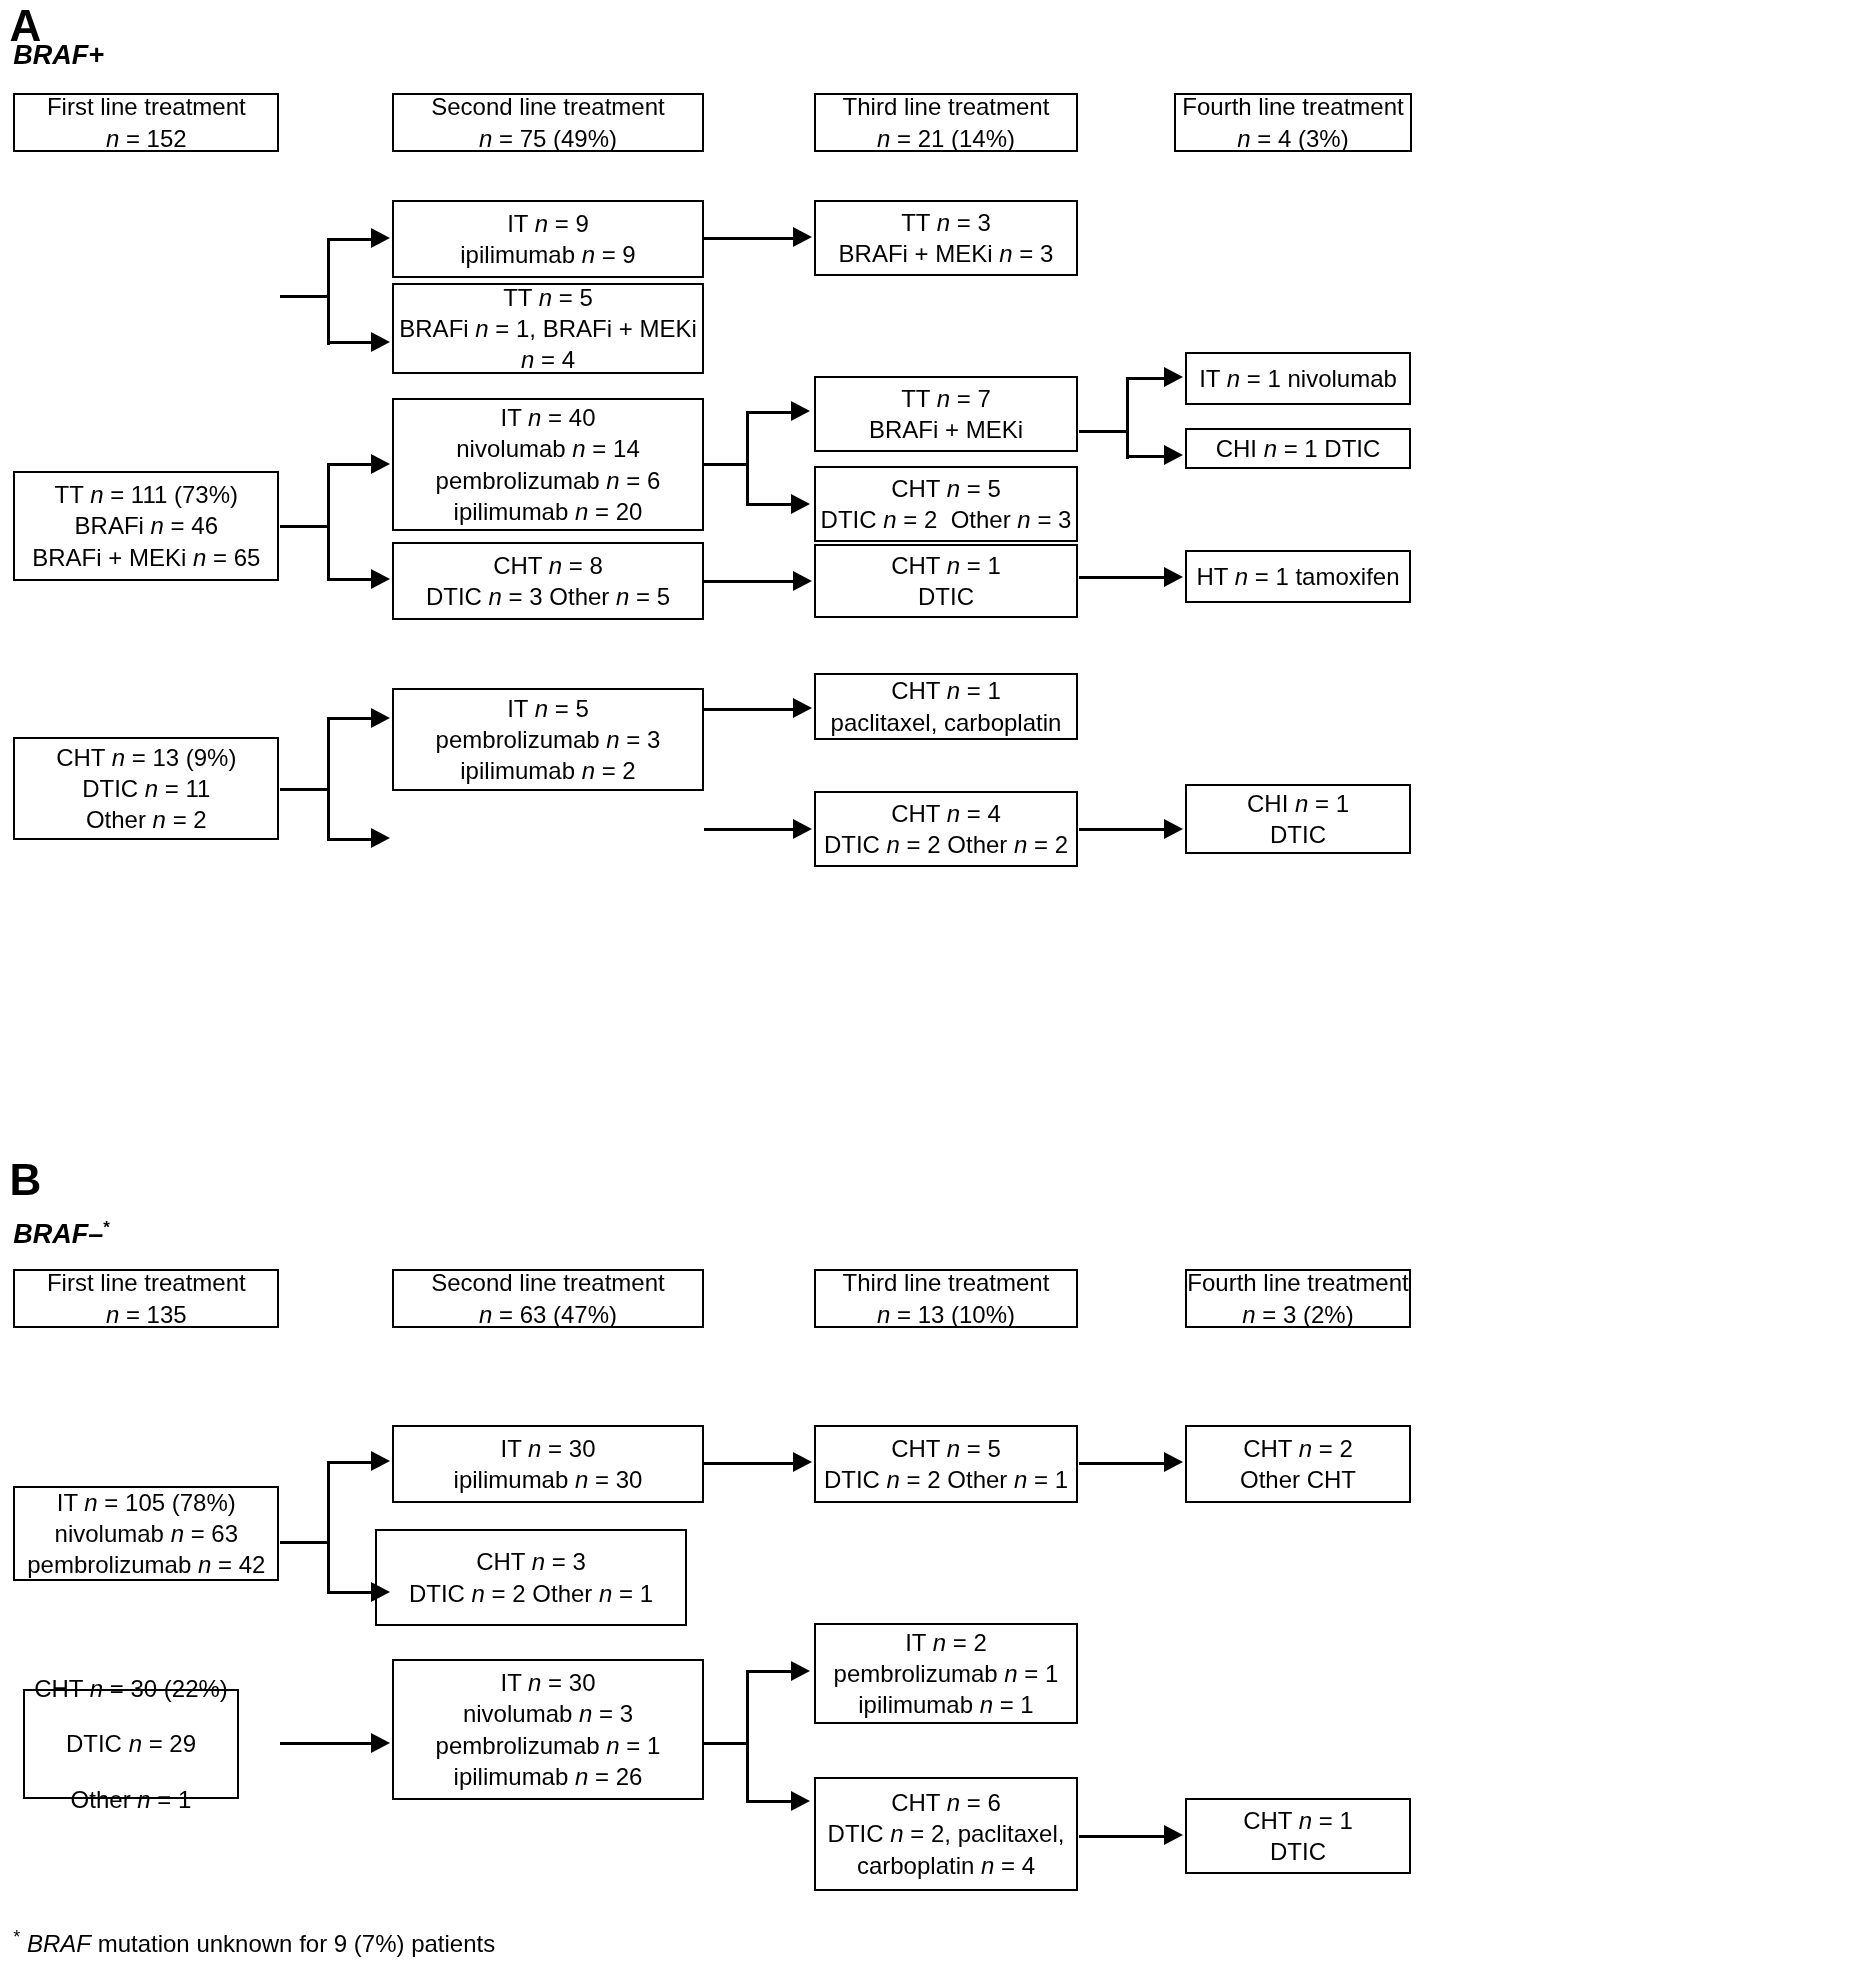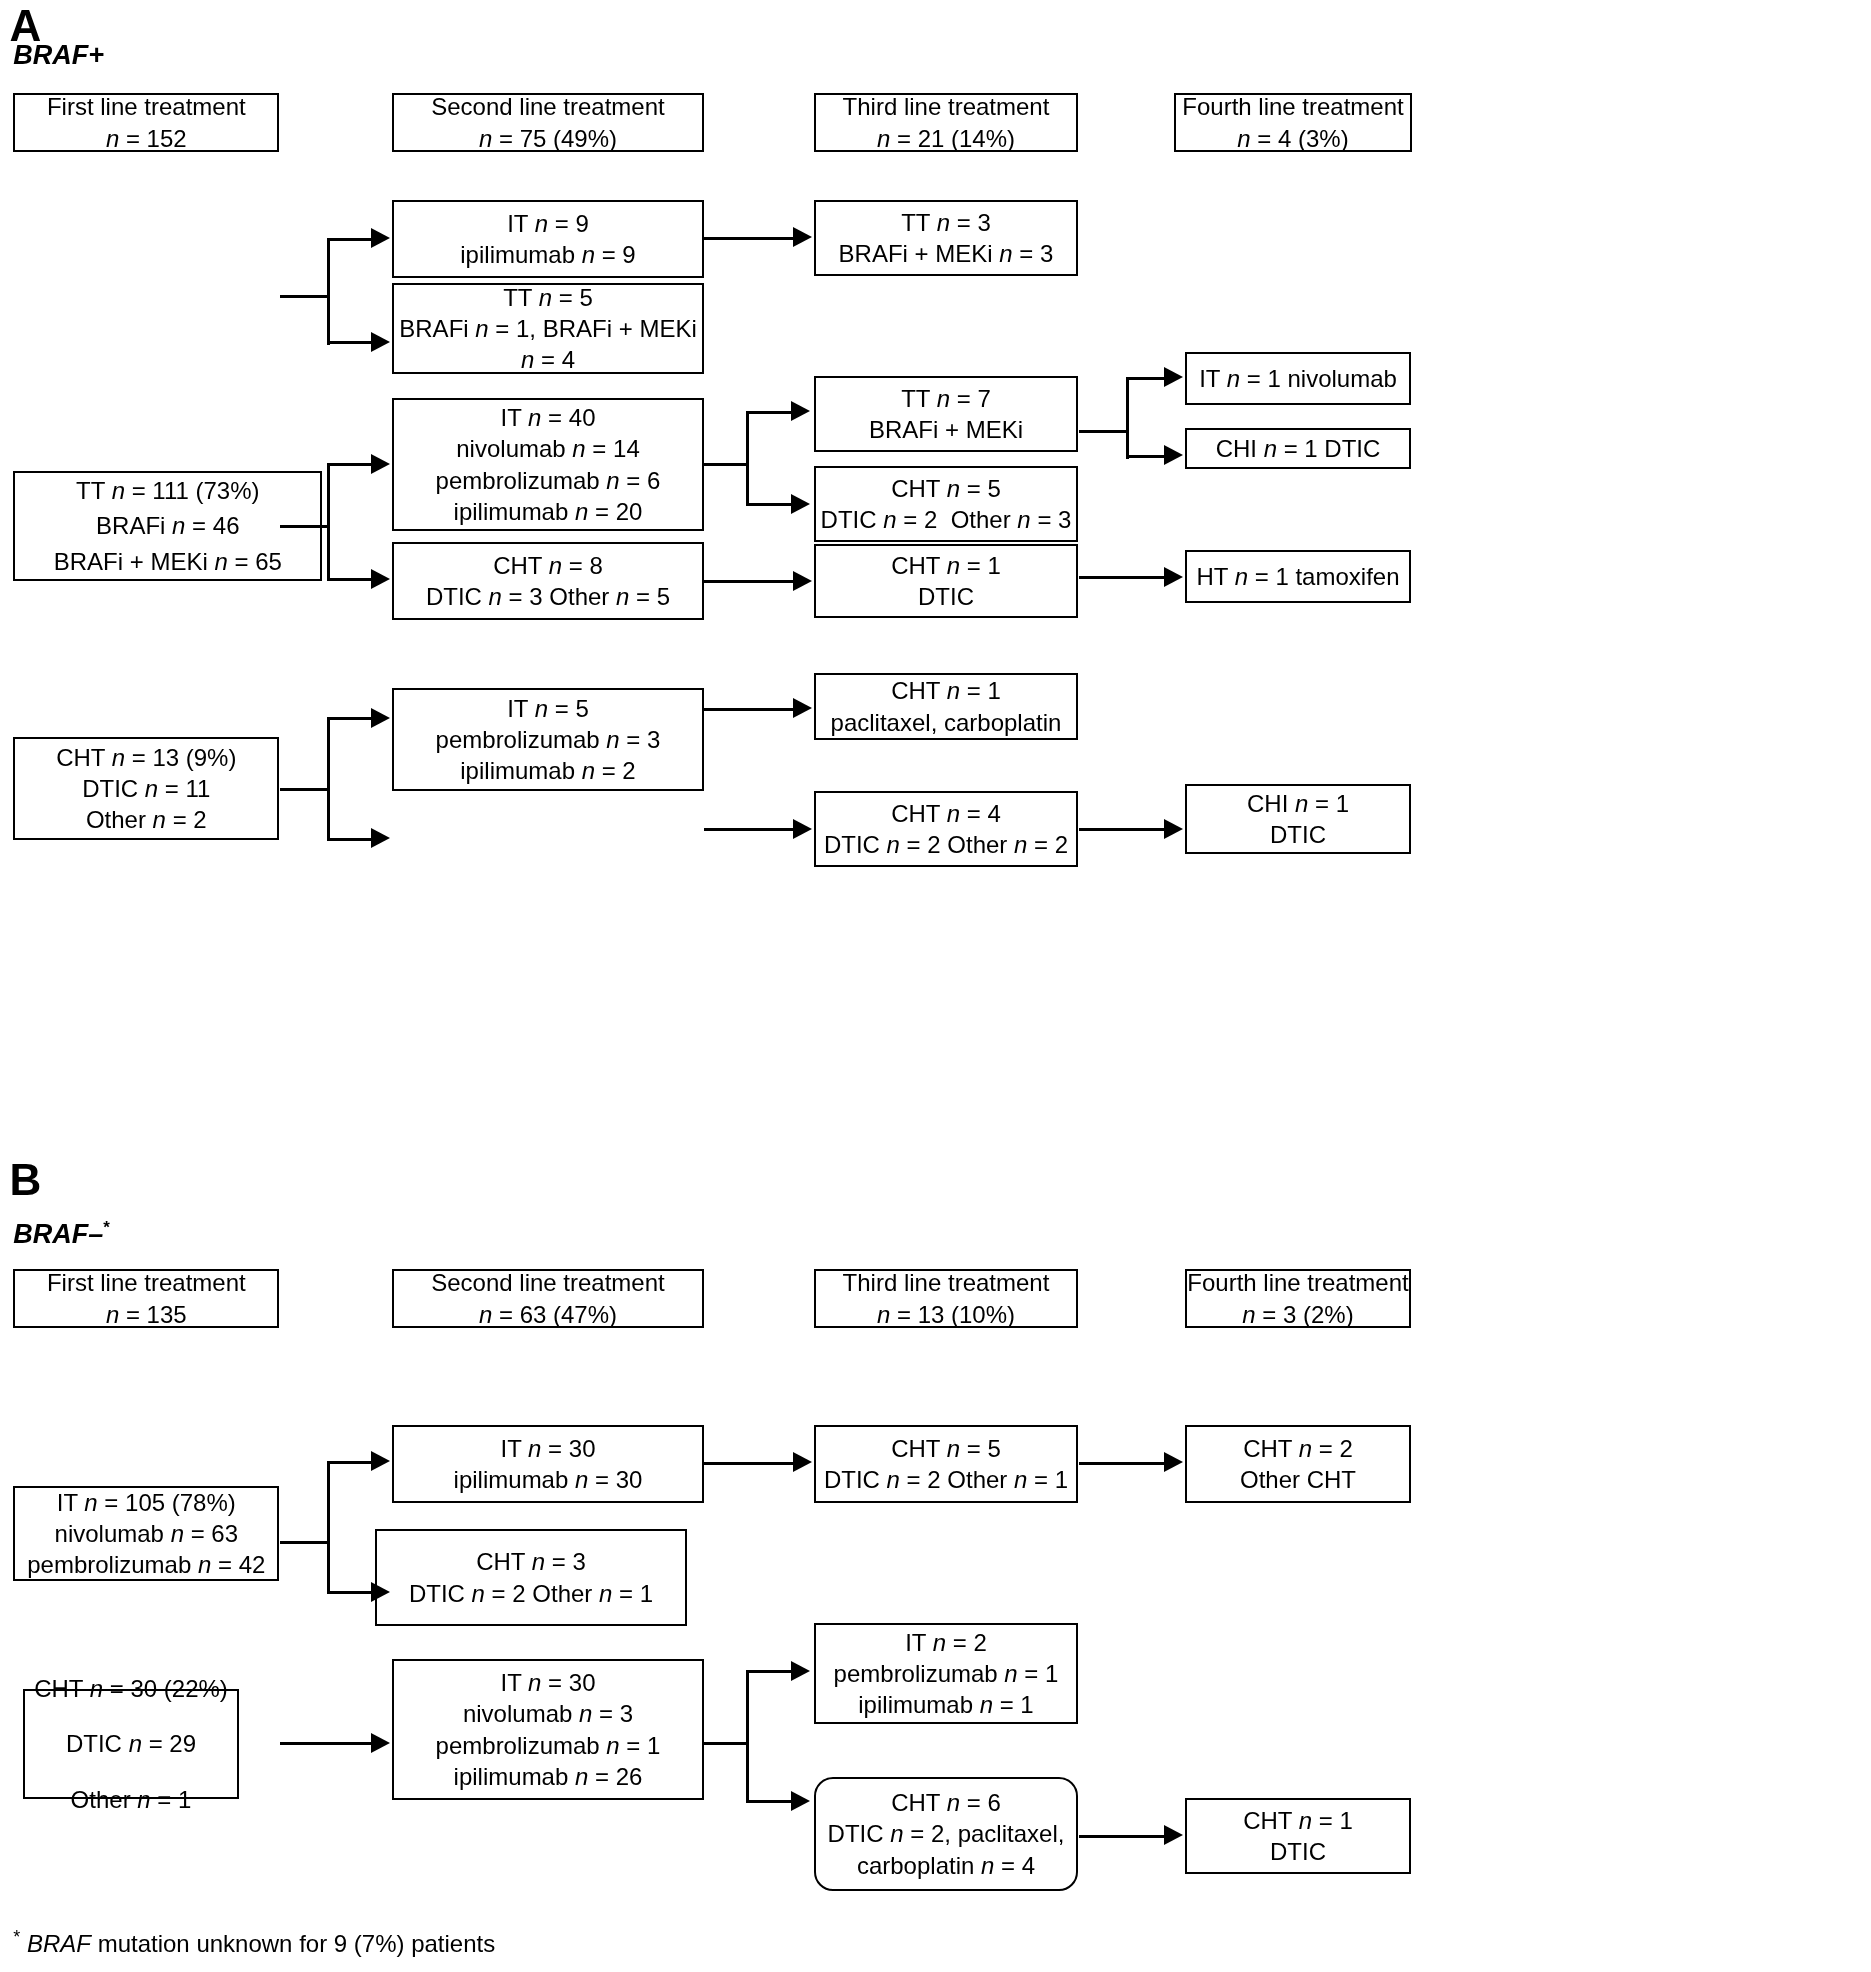--- a/index.html
+++ b/index.html
@@ -123,21 +123,21 @@
   <div class="hline" style="left:280px;top:295px;width:49px;"></div>
   <div class="vline" style="left:327px;top:238px;height:107px;"></div>
   <div class="hline" style="left:327px;top:238px;width:46px;"></div>
   <div class="arrowhead" style="left:371px;top:228px;"></div>
   <div class="hline" style="left:327px;top:341px;width:46px;"></div>
   <div class="arrowhead" style="left:371px;top:332px;"></div>
 
   <div class="hline" style="left:704px;top:237px;width:91px;"></div>
   <div class="arrowhead" style="left:793px;top:227px;"></div>
 
-  <div class="box" style="left:13.3px;top:471px;width:309px;height:110px;justify-content:space-between;">
+  <div class="box" style="left:13.3px;top:471px;width:266px;height:110px;">
     <div class="ln">TT <i>n</i> = 111 (73%)</div>
     <div class="ln">BRAFi <i>n</i> = 46</div>
     <div class="ln">BRAFi + MEKi <i>n</i> = 65</div>
   </div>
 
   <div class="box" style="left:392px;top:398px;width:312px;height:133px;">
     <div class="ln">IT <i>n</i> = 40</div>
     <div class="ln">nivolumab <i>n</i> = 14</div>
     <div class="ln">pembrolizumab <i>n</i> = 6</div>
     <div class="ln">ipilimumab <i>n</i> = 20</div>
@@ -320,21 +320,21 @@
     <div class="ln">pembrolizumab <i>n</i> = 1</div>
     <div class="ln">ipilimumab <i>n</i> = 26</div>
   </div>
 
   <div class="box" style="left:814px;top:1623px;width:264px;height:101px;">
     <div class="ln">IT <i>n</i> = 2</div>
     <div class="ln">pembrolizumab <i>n</i> = 1</div>
     <div class="ln">ipilimumab <i>n</i> = 1</div>
   </div>
 
-  <div class="box" style="left:814px;top:1777px;width:264px;height:114px;border-radius:19px;">
+  <div class="box" style="left:814px;top:1777px;width:264px;height:114px;">
     <div class="ln">CHT <i>n</i> = 6</div>
     <div class="ln">DTIC <i>n</i> = 2, paclitaxel,</div>
     <div class="ln">carboplatin <i>n</i> = 4</div>
   </div>
 
   <div class="box" style="left:1185px;top:1798px;width:226px;height:76px;">
     <div class="ln">CHT <i>n</i> = 1</div>
     <div class="ln">DTIC</div>
   </div>
 

